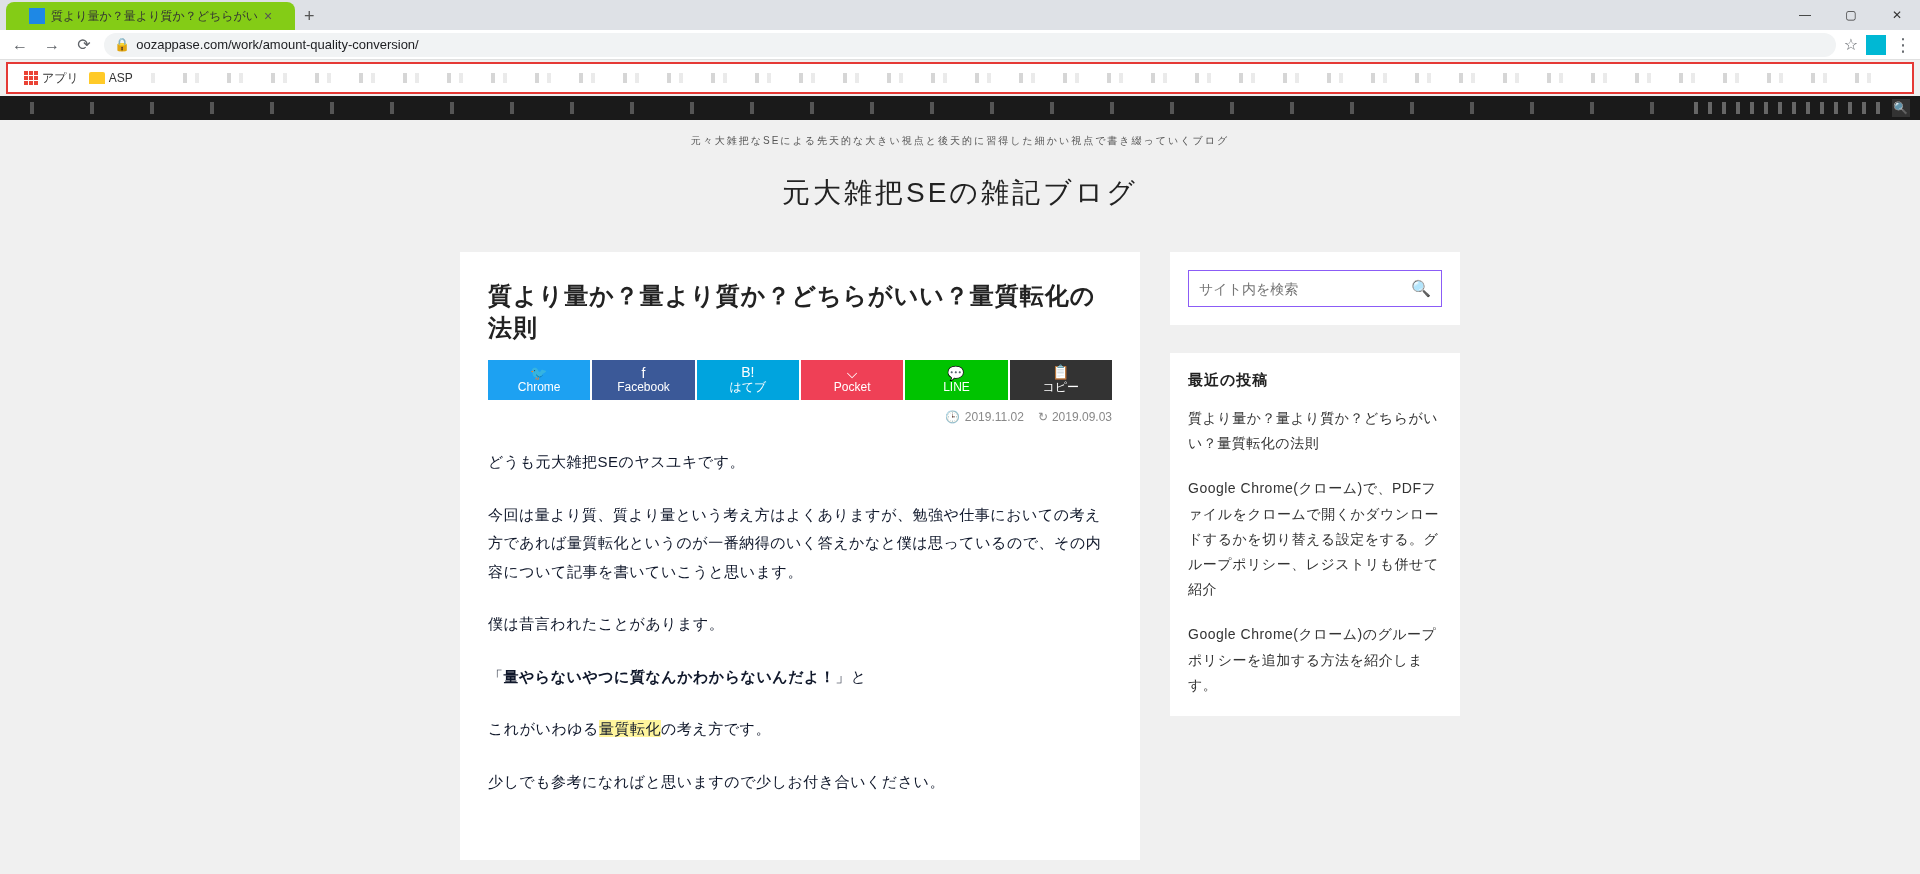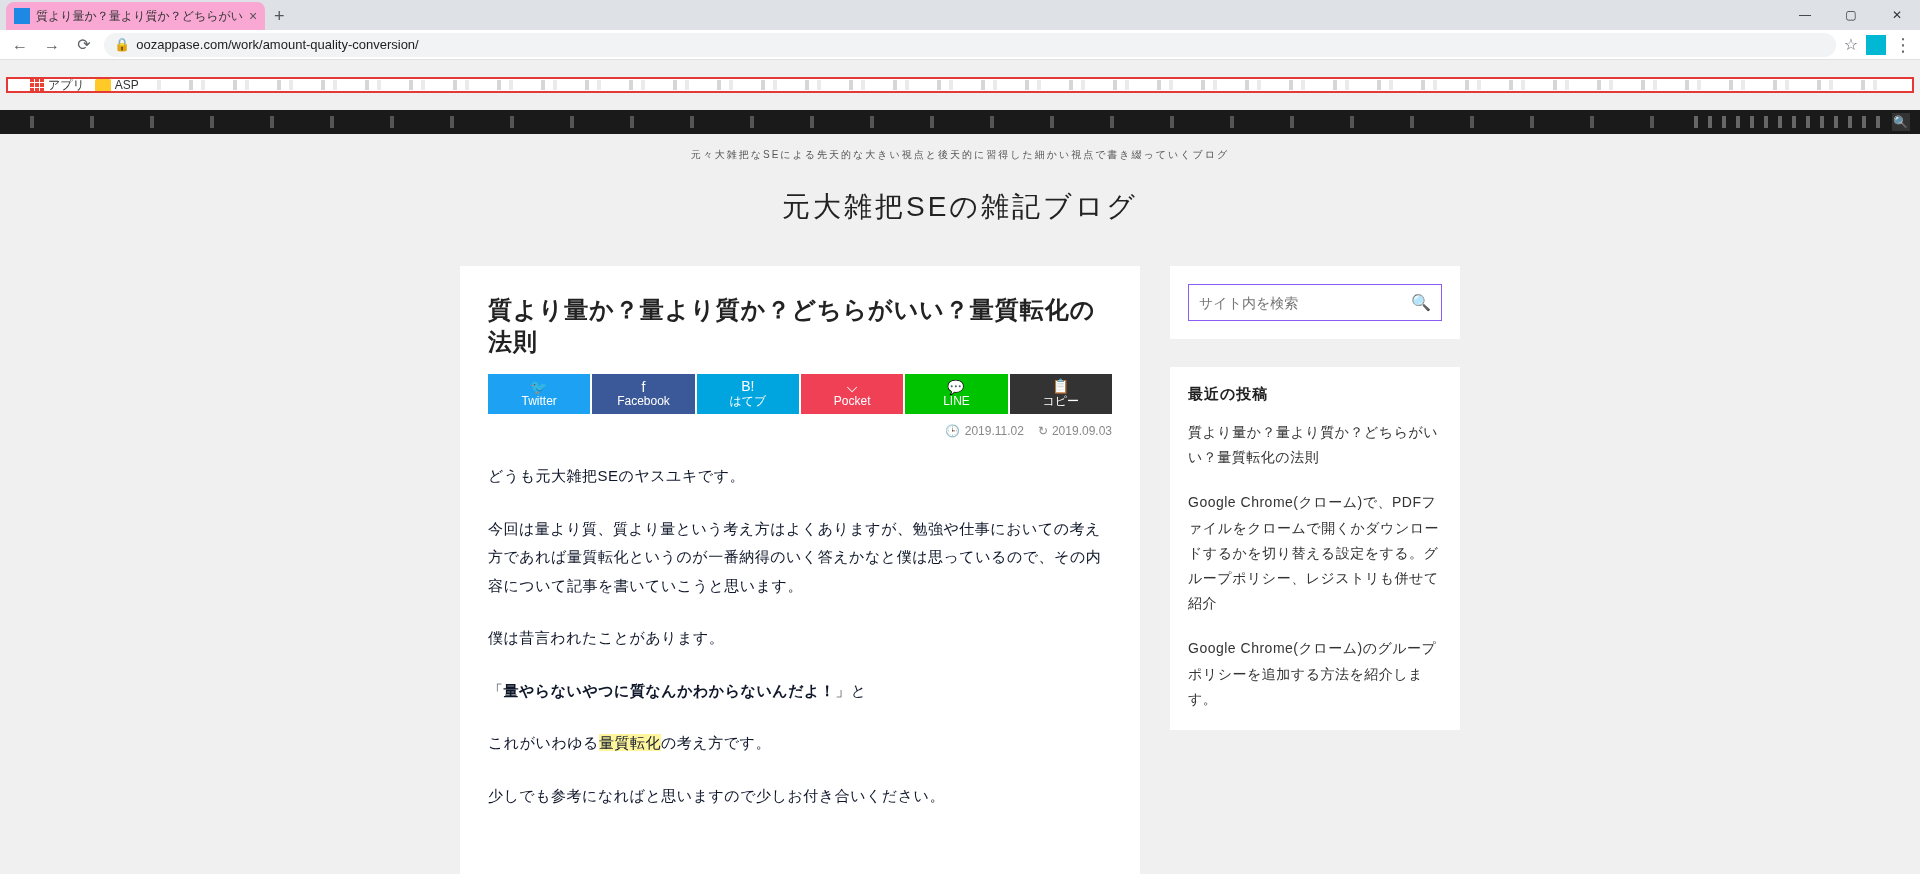--- a/index.html
+++ b/index.html
@@ -1,37 +1,37 @@
 <!DOCTYPE html>
 <html><head>
 <meta charset="utf-8">
 <style>
 * { margin: 0; padding: 0; box-sizing: border-box; }
 body { font-family: "Segoe UI", Meiryo, sans-serif; background: #f0f0f0; overflow: hidden; }
 
 
 .titlebar { height: 30px; background: #dee1e6; display: flex; align-items: flex-end; }
-.tab { background: #f9a8d4; height: 28px; min-width: 200px; padding: 0 8px; display: flex; align-items: center; border-radius: 8px 8px 0 0; margin-left: 6px; font-size: 12px; color: #333; gap: 6px; }
+.tab { background: #84cc16; height: 28px; min-width: 200px; padding: 0 23px; display: flex; align-items: center; border-radius: 8px 8px 0 0; margin-left: 6px; font-size: 12px; color: #333; gap: 6px; }
 .favicon { width: 16px; height: 16px; background: #1e88e5; display: inline-block; }
 .tab-title { flex: 1; white-space: nowrap; overflow: hidden; text-overflow: ellipsis; }
 .tab-close { color: #555; cursor: pointer; font-size: 14px; }
 .newtab { width: 28px; height: 28px; display: flex; align-items: center; justify-content: center; color: #555; font-size: 18px; cursor: pointer; }
 .win-controls { margin-left: auto; display: flex; height: 30px; }
 .win-btn { width: 46px; display: flex; align-items: center; justify-content: center; font-size: 12px; color: #333; cursor: pointer; }
 
 .toolbar { height: 30px; background: #fff; display: flex; align-items: center; padding: 0 8px; gap: 8px; border-bottom: 1px solid #e0e0e0; }
 .nav-btn { width: 24px; height: 24px; display: flex; align-items: center; justify-content: center; color: #5f6368; cursor: pointer; font-size: 16px; }
 .addr { flex: 1; display: flex; align-items: center; gap: 6px; height: 24px; padding: 0 10px; border-radius: 14px; background: #f1f3f4; font-size: 13px; color: #5f6368; }
 .lock { color: #5f6368; }
 .url { color: #202124; }
 .star { color: #5f6368; font-size: 16px; }
 .ext-icon { width: 20px; height: 20px; background: #00b8d4; }
 .menu-dots { color: #5f6368; font-size: 18px; }
 
-.bookmarks { height: 16px; background: #fff; border: 2px solid #e53935; margin: 17px 6px; display: flex; align-items: center; padding: 0 22px; gap: 10px; font-size: 12px; color: #333; overflow: hidden; }
+.bookmarks { height: 32px; background: #fff; border: 2px solid #e53935; margin: 2px 6px; display: flex; align-items: center; padding: 0 16px; gap: 10px; font-size: 12px; color: #333; overflow: hidden; }
 .bm { display: flex; align-items: center; gap: 4px; }
 .apps-icon { display:inline-grid; grid-template-columns:repeat(3,4px); gap:1px; }
 .apps-icon span { width:4px;height:4px;background:#ea4335;}
 .folder { width:16px;height:12px;background:#ffca28;border-radius:2px 2px 0 0;}
 .bm-fill { flex:1; height: 10px; background: repeating-linear-gradient(90deg, #fff 0 8px, #ddd 8px 12px, #fff 12px 40px, #bbb 40px 44px); opacity:0.6;}
 
 .darkbar { height: 24px; background: #1a1a1a; display: flex; align-items: center; padding: 0 10px; gap: 8px; }
 .dark-fill { flex:1; height:12px; background: repeating-linear-gradient(90deg, #1a1a1a 0 20px, #555 20px 24px, #1a1a1a 24px 60px); }
 .dark-right { width:200px; height:12px; background: repeating-linear-gradient(90deg, #1a1a1a 0 10px, #666 10px 14px); }
 .dark-search { width:18px;height:18px;background:#333;display:flex;align-items:center;justify-content:center;color:#aaa;font-size:12px;}
@@ -130,21 +130,21 @@
   <div class="header-sub">元々大雑把なSEによる先天的な大きい視点と後天的に習得した細かい視点で書き綴っていくブログ</div>
   <div class="header-title">元大雑把SEの雑記ブログ</div>
 
   <div class="content">
     <div class="main">
       <h1 class="post-title">質より量か？量より質か？どちらがいい？量質転化の法則</h1>
 
       <div class="share-row">
         <div class="share-btn s-tw">
             <span class="share-ico">🐦</span>
-            <span>Twitter</span>
+            <span>Chrome</span>
           </div>
         <div class="share-btn s-fb">
             <span class="share-ico">f</span>
             <span>Facebook</span>
           </div>
         <div class="share-btn s-hb">
             <span class="share-ico">B!</span>
             <span>はてブ</span>
           </div>
         <div class="share-btn s-pk">

